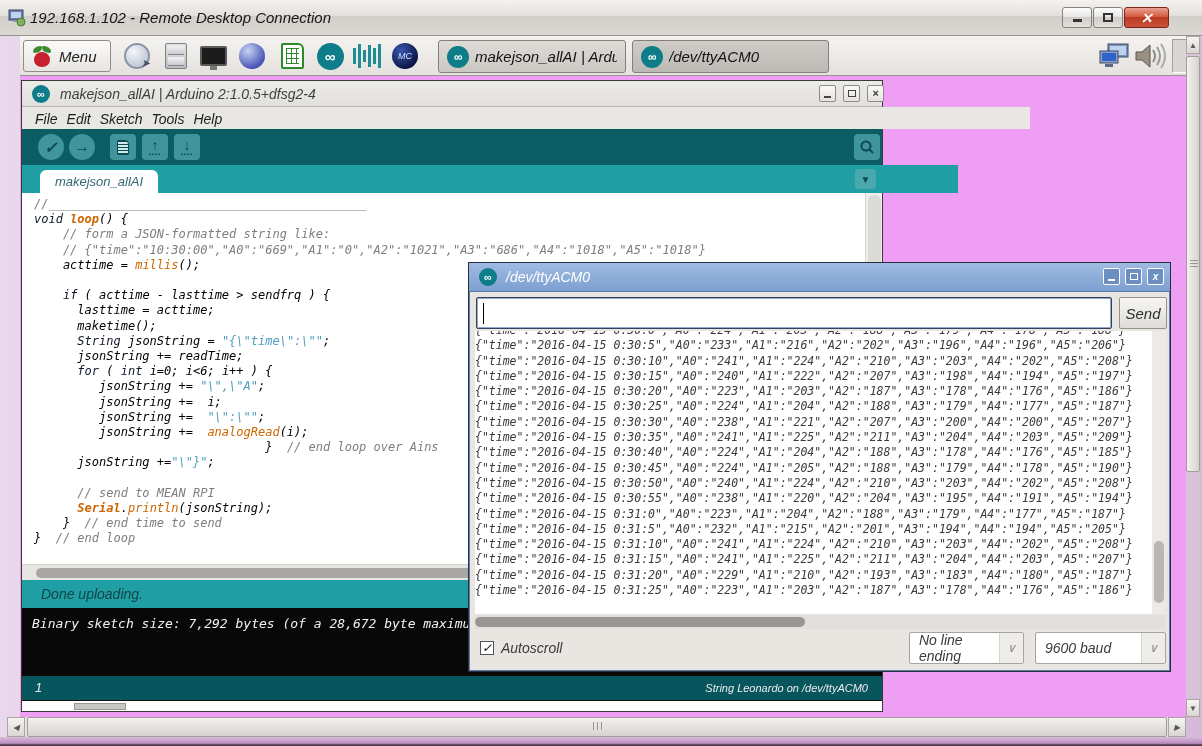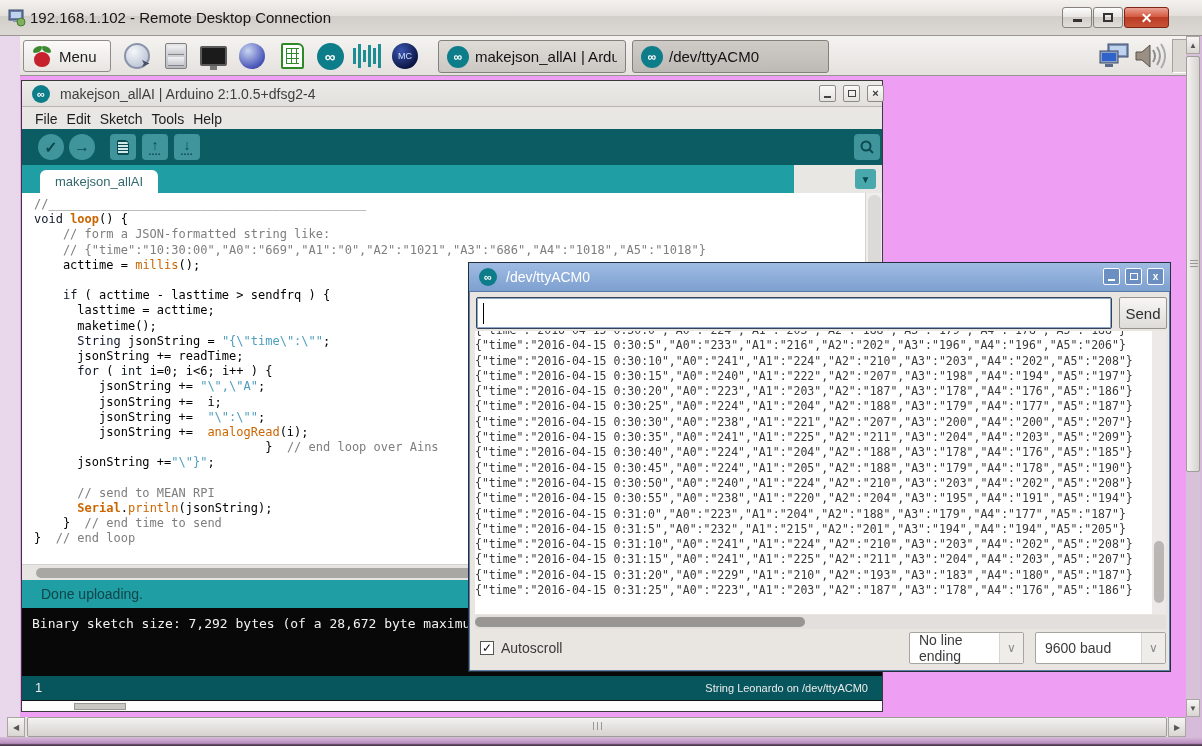--- a/index.html
+++ b/index.html
@@ -1,21 +1,21 @@
 <!DOCTYPE html>
 <html><head>
 <meta charset="utf-8">
 <style>
   * { margin:0; padding:0; box-sizing:border-box; }
   html,body { width:1202px; height:746px; overflow:hidden; }
   body { position:relative; font-family:"Liberation Sans", sans-serif; background:#D9BEDC; }
   .abs { position:absolute; }
 
   
-  #rdp-frame { inset:0; background:linear-gradient(90deg,#E9D7EB,#D6BAD9); }
+  #rdp-frame { inset:0; background:linear-gradient(90deg,#E9D7EB,#D6BAD9);font-style:italic; }
   #rdp-titlebar { left:0; top:0; width:1202px; height:36px;
     background:linear-gradient(#F4F2EF 0%, #E3E0DC 45%, #D2CEC9 46%, #DCD8D3 100%);
     border-bottom:1px solid #9A958F; }
   #rdp-title { left:30px; top:9px; font-size:15px; color:#151515; }
   .winbtn { top:7px; height:21px; border:1px solid #86817C; border-radius:3px;
     background:linear-gradient(#FDFDFD,#E8E6E3 45%,#CFCCC8 46%,#E2DFDB);
     display:flex; align-items:center; justify-content:center; }
   #btn-min { left:1062px; width:30px; }
   #btn-max { left:1093px; width:30px; }
   #btn-close { left:1124px; width:45px;
@@ -71,37 +71,37 @@
   .mini-arduino { width:18px; height:18px; border-radius:50%; background:#0E7D8A; color:#FFF; display:flex; align-items:center; justify-content:center; font-size:11px; font-weight:bold; }
   #ide-titlebar .mini-arduino { position:absolute; left:10px; top:4px; }
   #ide-title { left:38px; top:5px; font-size:14px; color:#3E3E3E; }
   .smallbtn { top:4px; width:17px; height:17px; border:1px solid #8E8B87; background:linear-gradient(#FAFAF9,#E4E2DF);
     border-radius:2px; display:flex; align-items:center; justify-content:center; font-size:10px; color:#333; }
   #ide-min { left:797px; } #ide-max { left:821px; } #ide-close { left:845px; }
   .sb-minbar { width:7px; height:2px; background:#444; margin-top:7px; }
   .sb-maxbox { width:8px; height:7px; border:1.5px solid #444; }
   .sb-x { font-size:11px; font-weight:bold; color:#333; line-height:1; }
 
-  #ide-menubar { left:0; top:26px; width:860px; height:22px; background:#E9E7E4; padding:3px 9px 0 13px; }
+  #ide-menubar { left:0; top:26px; width:1008px; height:22px; background:#E9E7E4; padding:3px 9px 0 13px; }
   .menu-item { font-size:14px; color:#1d1d1d; margin-right:9px; }
 
   #ide-toolbar { left:0; top:48px; width:860px; height:36px; background:#0B5C63; }
   .tbtn { top:5px; width:26px; height:26px; background:#40959C; display:flex; align-items:center; justify-content:center;
     color:#0A4A50; font-weight:bold; }
   .tbtn.round { border-radius:50%; font-size:16px; }
   .tbtn.sq { border-radius:4px; font-size:14px; }
   #tb-verify { left:16px; } #tb-upload { left:47px; }
   #tb-new { left:88px; } #tb-open { left:120px; } #tb-save { left:152px; }
   #tb-serial { left:832px; }
   .doc-glyph { width:12px; height:15px; background:#CFE8EA; border:1px solid #0A4A50; border-radius:1px 4px 1px 1px;
     background-image:linear-gradient(#0A4A50 1px,transparent 1px); background-size:100% 3px; background-position:0 3px; }
   .arrow-dotted { display:flex; flex-direction:column; align-items:center; line-height:1; }
   .arrow-dotted .dots { font-size:6px; letter-spacing:1px; margin-top:-1px; }
 
-  #ide-tabbar { left:0; top:84px; width:772px; height:28px; background:#1F9EA3; }
+  #ide-tabbar { left:0; top:84px; width:936px; height:28px; background:#1F9EA3; }
   #tab-sketch { left:18px; top:5px; width:118px; height:23px; background:#FFFFFF; border-radius:6px 6px 0 0;
     display:flex; align-items:center; justify-content:center; font-size:13px; color:#33686E; }
   #tab-dropdown { left:833px; top:4px; width:21px; height:20px; background:#49A8AC; border-radius:3px;
     display:flex; align-items:center; justify-content:center; color:#0A4A50; font-size:10px; }
 
   #ide-editor { left:0; top:112px; width:860px; height:371px; background:#FFFFFF; overflow:hidden; }
   #code { position:absolute; left:12px; top:4px; font-family:"DejaVu Sans Mono", monospace; font-size:12px; line-height:15.2px; white-space:pre; }
   .c-pl  { color:#000000; }
   .c-com { color:#7E7E7E; }
   .c-kw  { color:#0f172a; }

